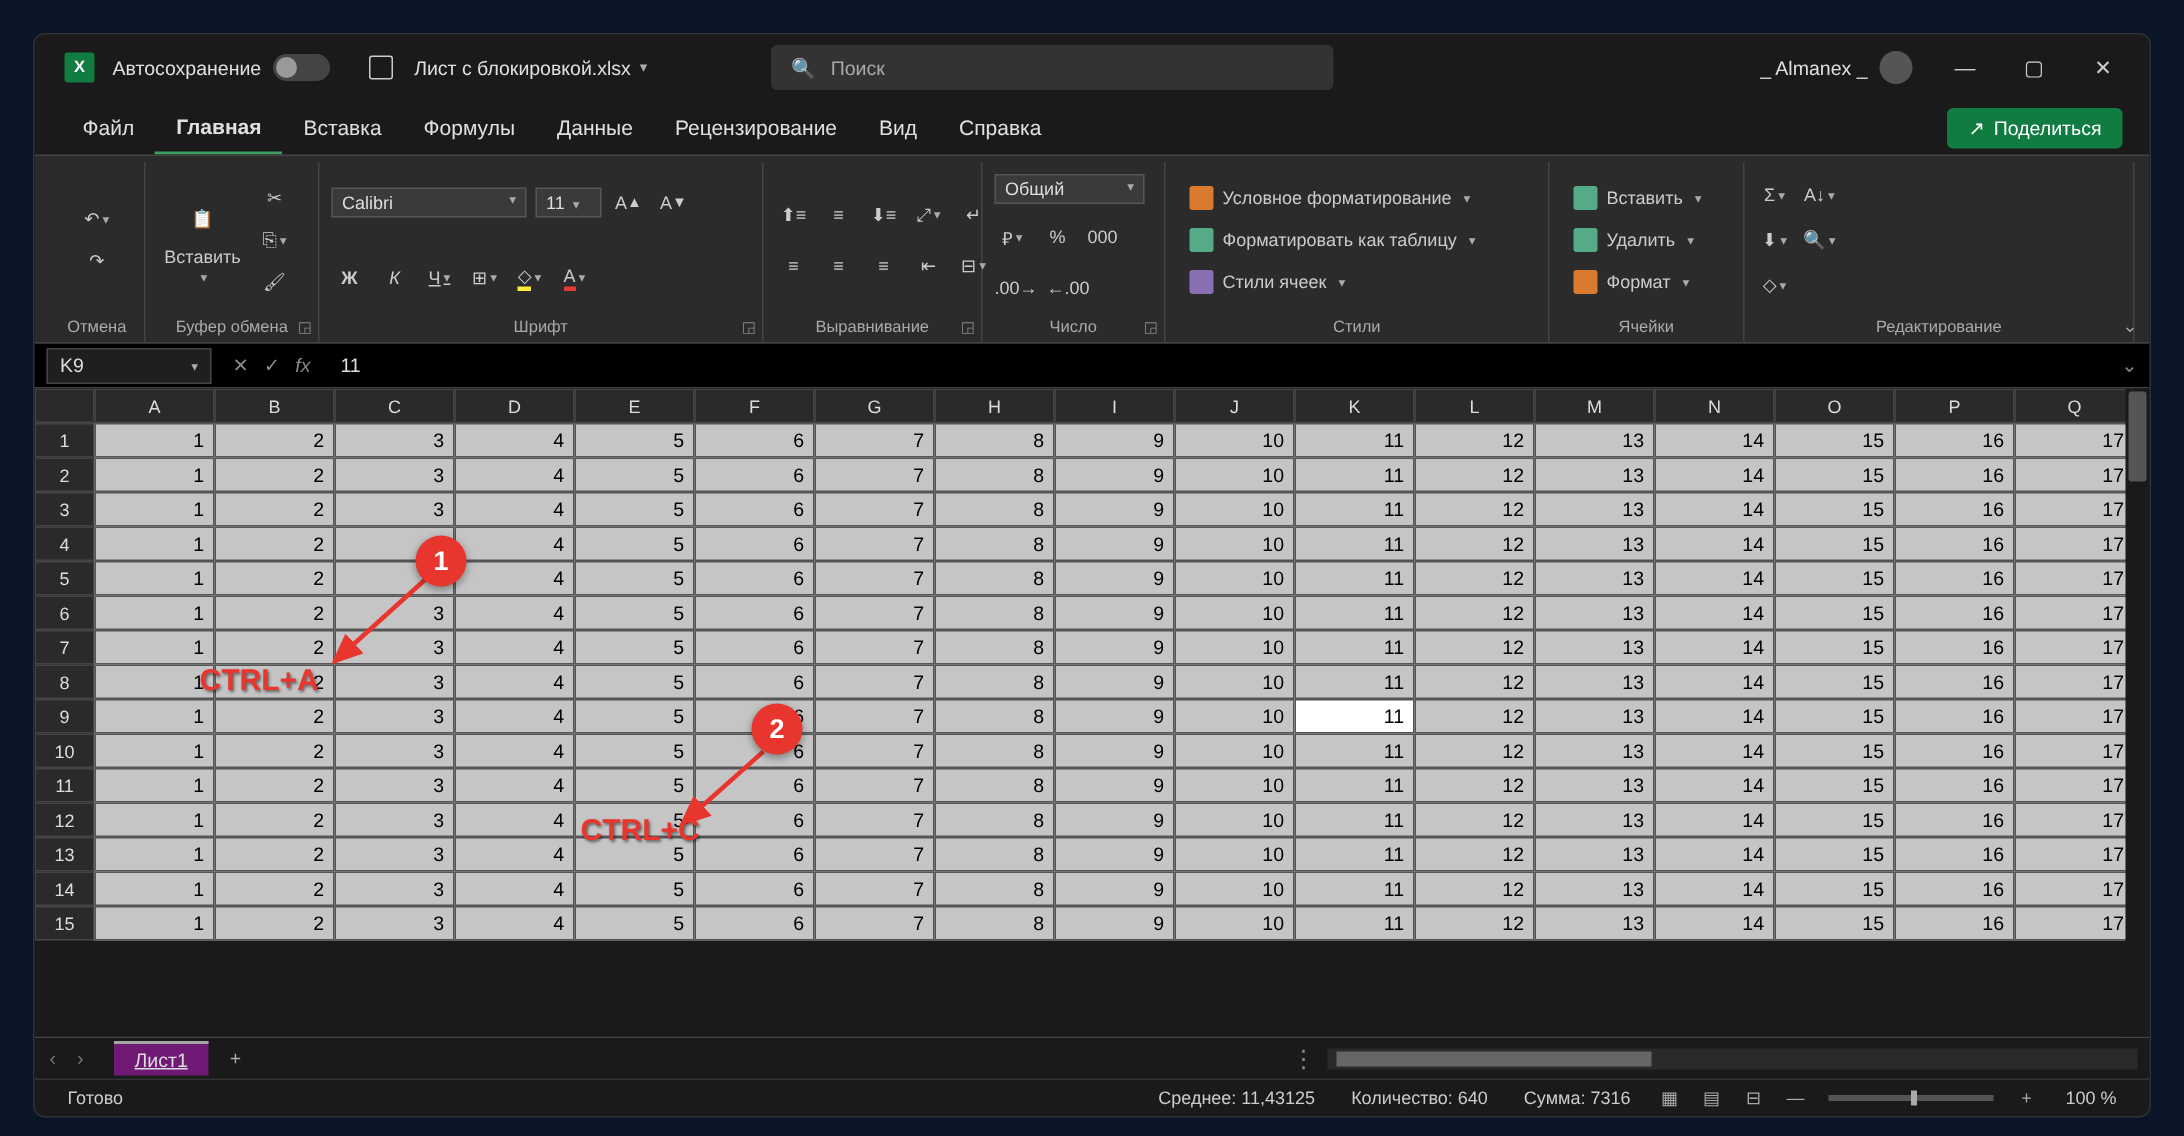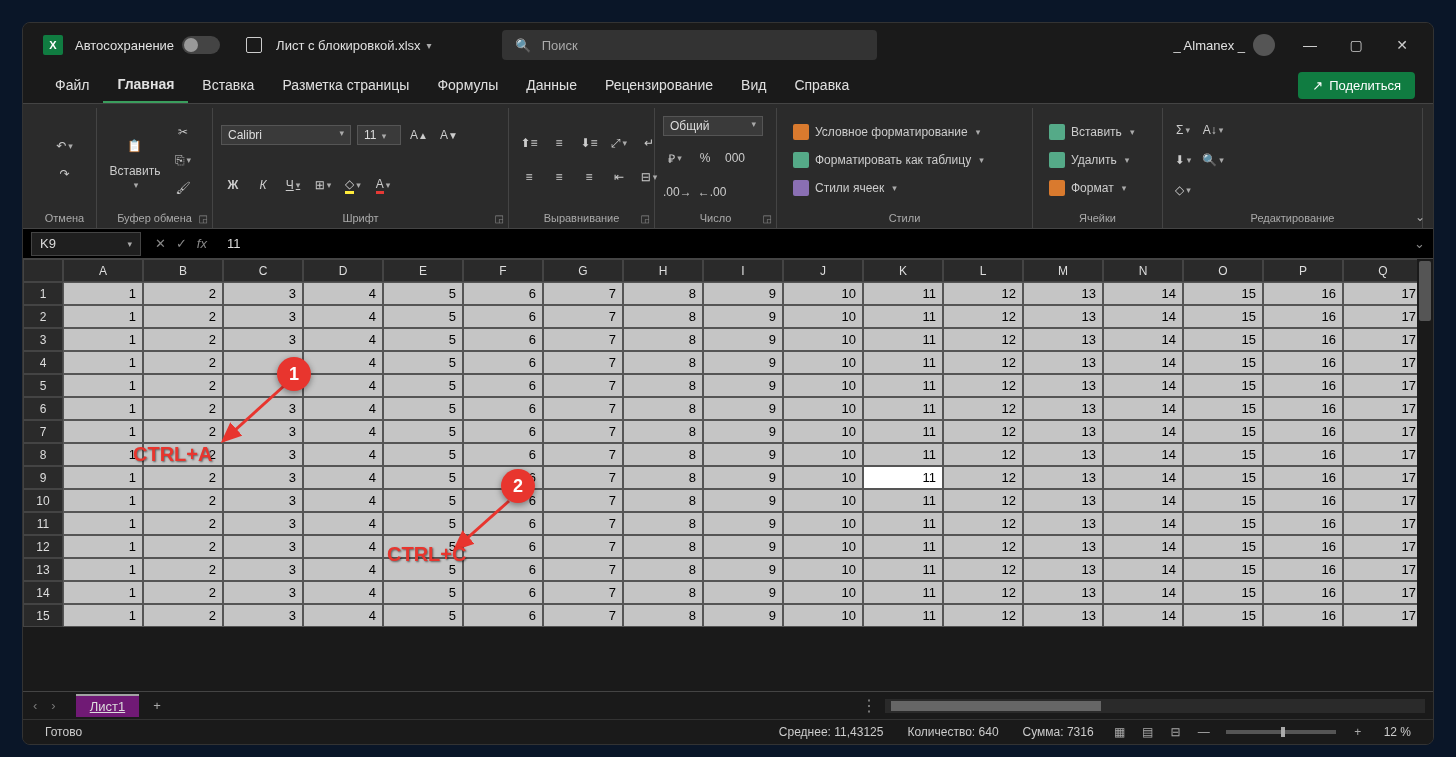--- a/index.html
+++ b/index.html
@@ -6,21 +6,21 @@
 body { font-family: 'Segoe UI', sans-serif; background: #0a1628; overflow: hidden; width: 1456px; height: 757px; position: relative; }
 .window { position: absolute; top: 22px; left: 22px; right: 22px; bottom: 12px; background: #1a1a1a; border-radius: 8px; display: flex; flex-direction: column; overflow: hidden; border: 1px solid #333; }
 
 
 .titlebar { height: 44px; display: flex; align-items: center; padding: 0 8px; background: #1a1a1a; color: #e0e0e0; font-size: 13px; }
 .titlebar .app-icon { width: 20px; height: 20px; background: #107c41; margin: 0 12px; display: flex; align-items: center; justify-content: center; color: white; font-weight: bold; font-size: 11px; border-radius: 2px; }
 .titlebar .autosave { display: flex; align-items: center; gap: 8px; margin-right: 12px; }
 .titlebar .toggle { width: 38px; height: 18px; background: #444; border-radius: 9px; position: relative; }
 .titlebar .toggle::after { content: ''; position: absolute; width: 14px; height: 14px; background: #999; border-radius: 50%; top: 2px; left: 2px; }
 .titlebar .save-icon { width: 16px; height: 16px; border: 1.5px solid #ccc; border-radius: 2px; margin: 0 14px; position: relative; }
-.titlebar .filename { display: flex; align-items: center; gap: 6px; margin-right: 20px; }
+.titlebar .filename { display: flex; align-items: center; gap: 6px; margin-right: 32px; }
 .titlebar .filename .chev { font-size: 10px; color: #aaa; }
 .titlebar .search { flex: 0 0 375px; height: 30px; background: #333; border-radius: 4px; display: flex; align-items: center; padding: 0 14px; color: #aaa; gap: 10px; margin-left: 50px; }
 .titlebar .spacer { flex: 1; }
 .titlebar .user { display: flex; align-items: center; gap: 8px; margin-right: 12px; }
 .titlebar .avatar { width: 22px; height: 22px; border-radius: 50%; background: #555; }
 .titlebar .winbtn { width: 46px; height: 30px; display: flex; align-items: center; justify-content: center; color: #ccc; font-size: 14px; }
 
 
 .tabs { height: 36px; display: flex; align-items: center; padding: 0 18px; background: #1a1a1a; color: #e0e0e0; font-size: 14px; }
 .tabs .tab { padding: 0 14px; height: 100%; display: flex; align-items: center; cursor: pointer; }
@@ -117,21 +117,20 @@
     <div class="winbtn">—</div>
     <div class="winbtn">▢</div>
     <div class="winbtn">✕</div>
   </div>
 
   <div class="tabs">
     <div id="tabs-container" style="display:flex;height:100%;">
         <div class="tab">Файл</div>
         <div class="tab active">Главная</div>
         <div class="tab">Вставка</div>
-        <div class="tab">Разметка страницы</div>
         <div class="tab">Формулы</div>
         <div class="tab">Данные</div>
         <div class="tab">Рецензирование</div>
         <div class="tab">Вид</div>
         <div class="tab">Справка</div>
       </div>
     <div class="tspacer"></div>
     <div class="share">
       <span>↗</span>
       <span>Поделиться</span>
@@ -643,15 +642,15 @@
     <div class="st-spacer"></div>
     <div class="stat">Среднее: 11,43125</div>
     <div class="stat">Количество: 640</div>
     <div class="stat">Сумма: 7316</div>
     <div class="viewbtn">▦</div>
     <div class="viewbtn">▤</div>
     <div class="viewbtn">⊟</div>
     <div class="viewbtn">—</div>
     <div class="slider"></div>
     <div class="viewbtn">+</div>
-    <div class="stat">12 %</div>
+    <div class="stat">100 %</div>
   </div>
 </div>
 
 </body></html>

